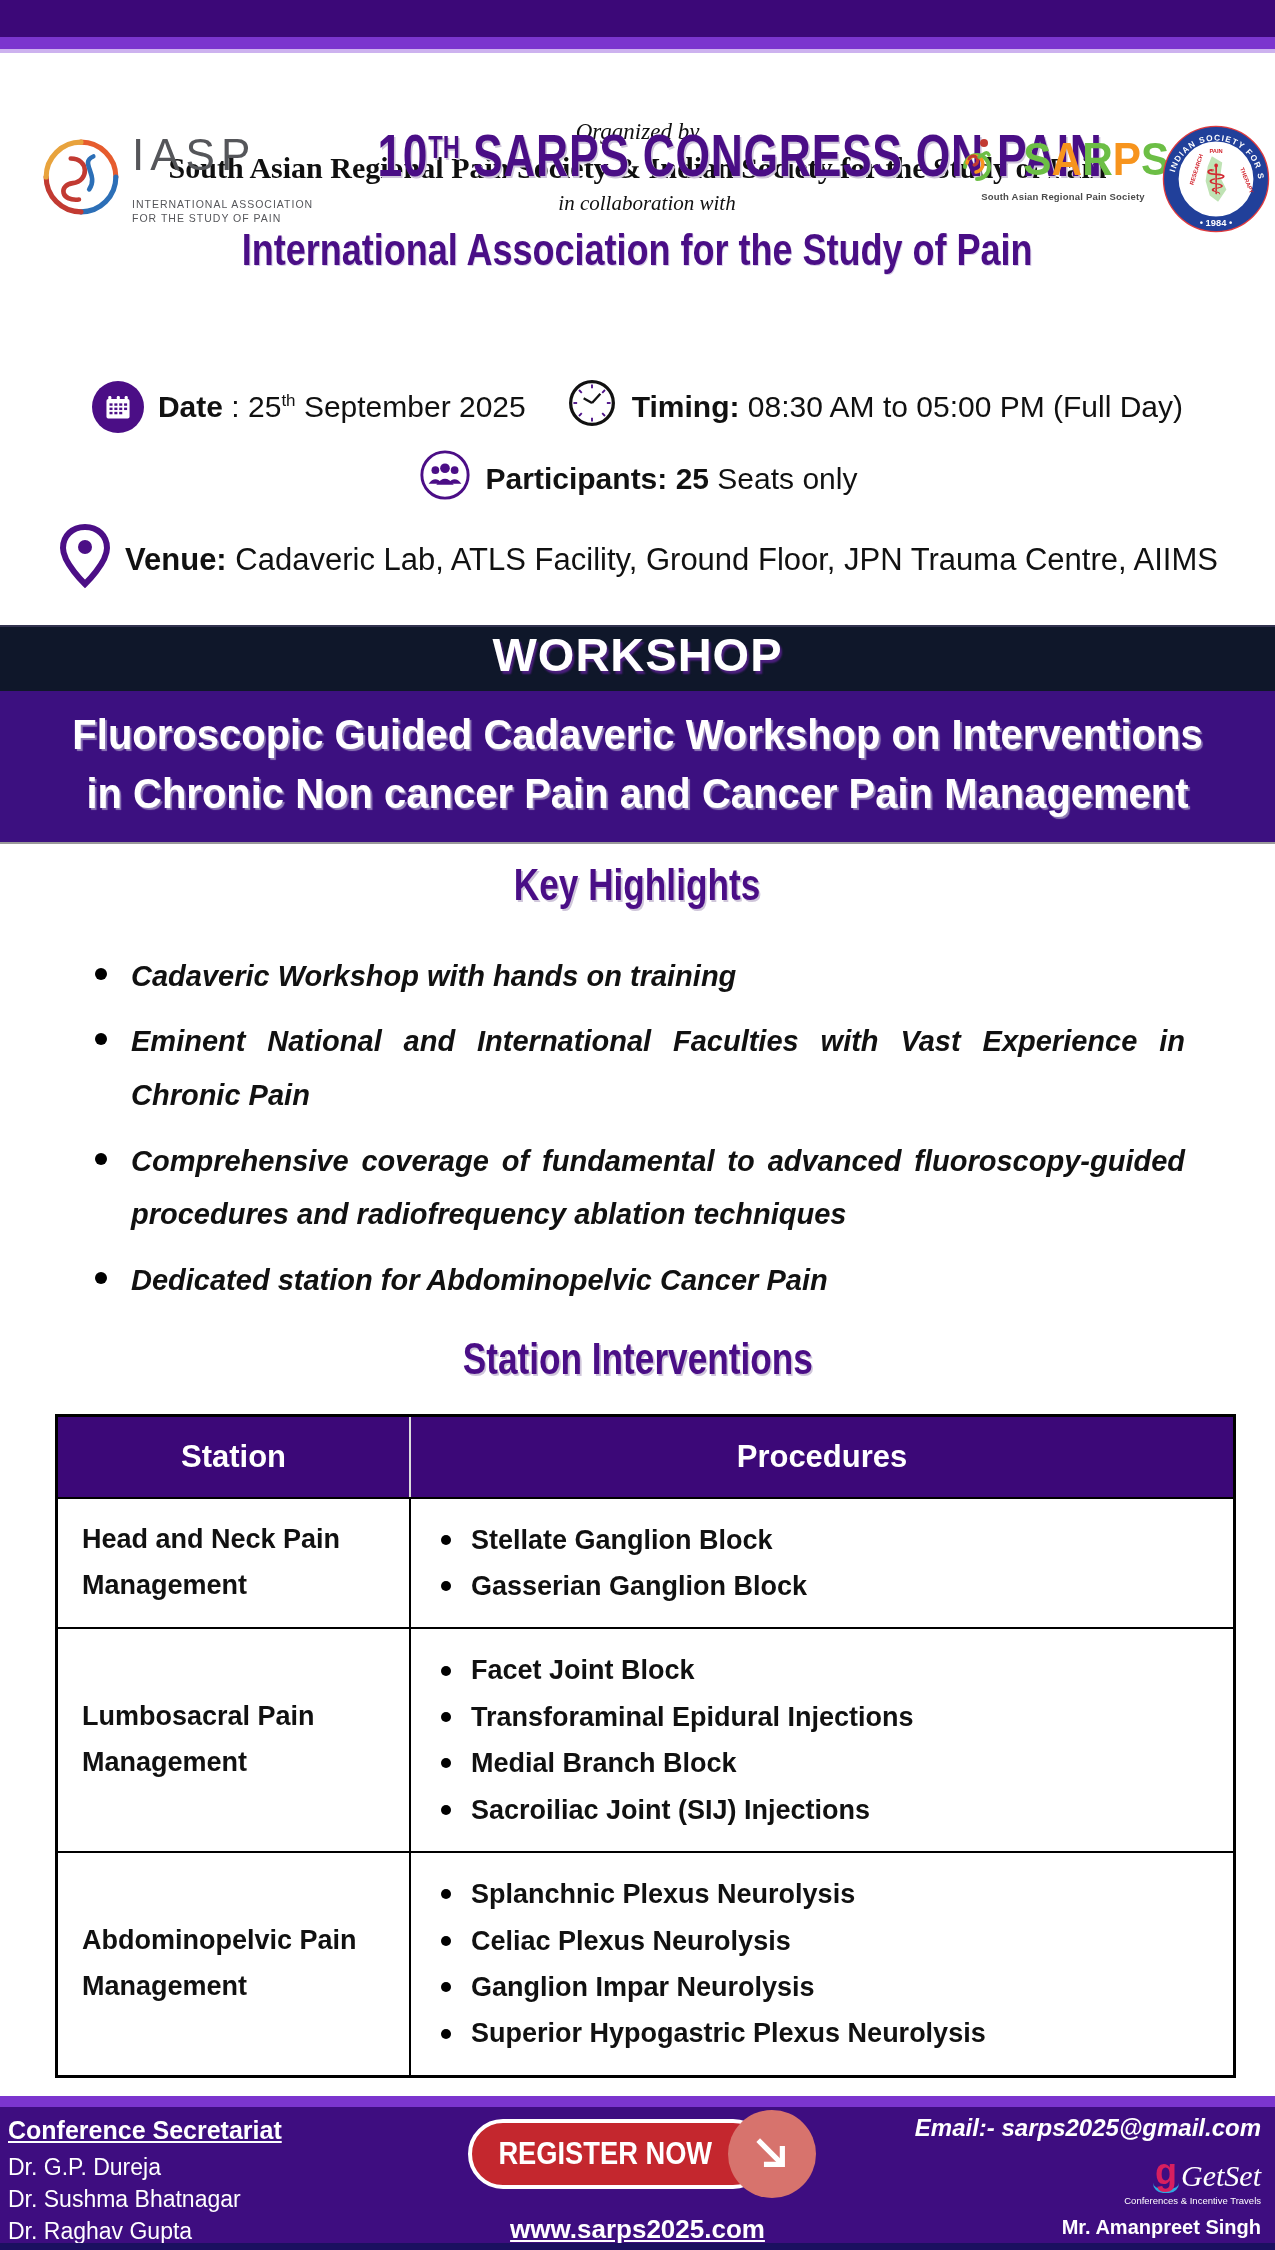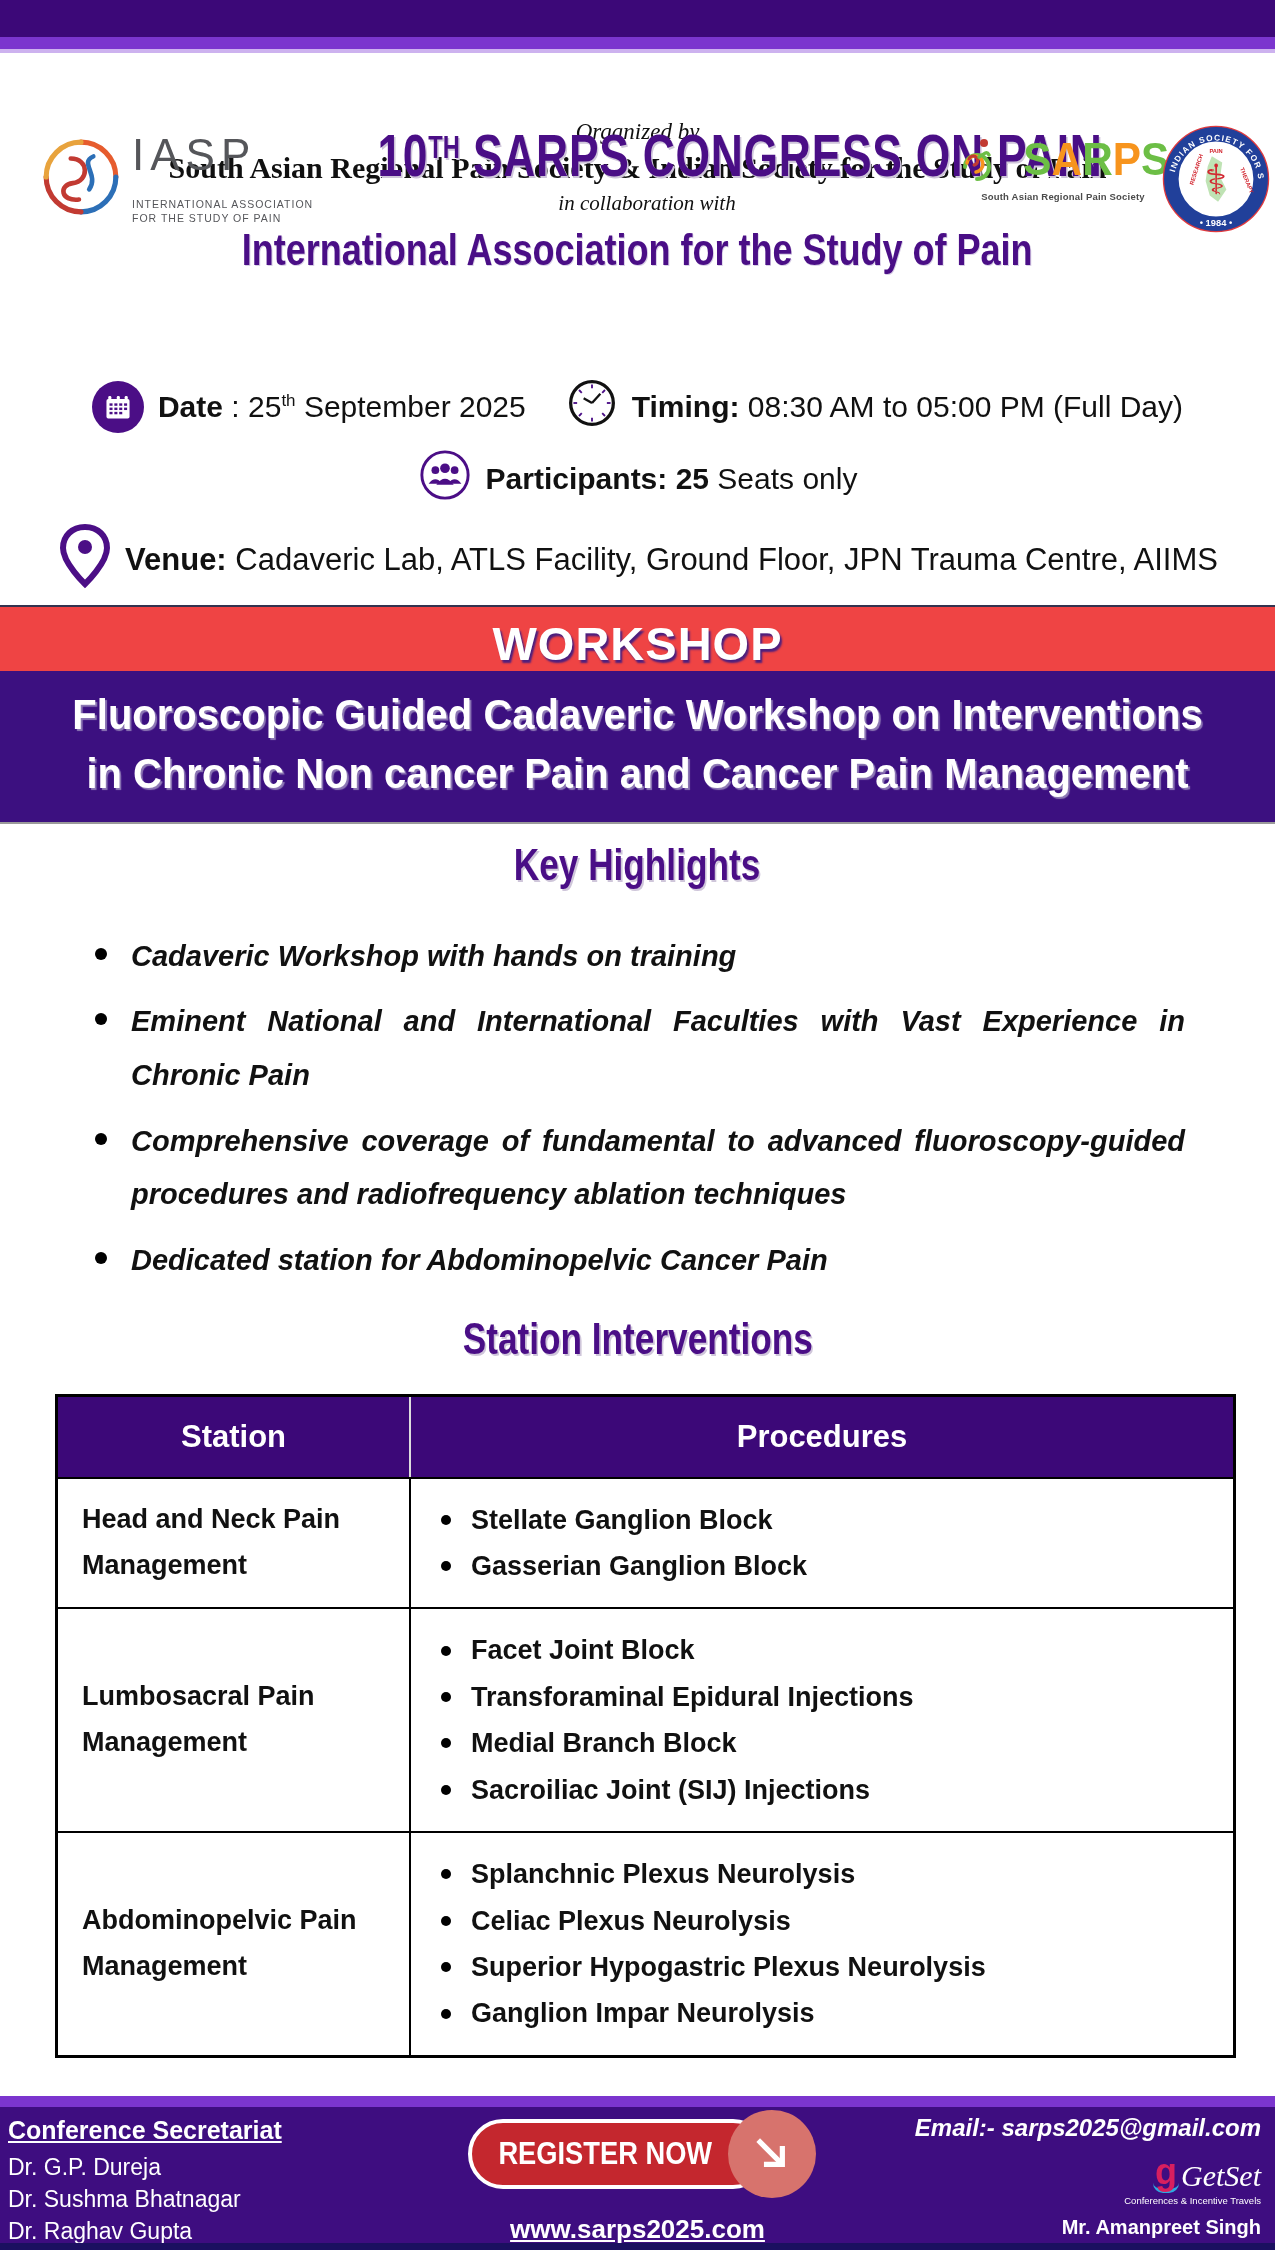--- a/index.html
+++ b/index.html
@@ -38,22 +38,22 @@
   .drow{display:flex;align-items:center;justify-content:center;gap:14px;font-size:30px;}
   .drow1{gap:40px;}
   .ditem{display:flex;align-items:center;gap:14px;}
   .drow b{font-weight:bold;}
   .drow .sup{font-size:17px;vertical-align:11px;}
   .circle-ico{width:52px;height:52px;border-radius:50%;display:flex;align-items:center;justify-content:center;}
   .cal{background:#4b0e86;}
   .venue-row{margin-top:14px;display:flex;align-items:center;justify-content:center;gap:12px;font-size:31px;}
   .participants-row{margin-top:12px;}
   
-  .band-light{margin-top:8px;background:#ef4444;border-top:2px solid #33334f;
-              text-align:center;height:64px;display:flex;align-items:flex-end;justify-content:center;}
+  .band-light{margin-top:28px;background:#0f172a;border-top:2px solid #33334f;
+              text-align:center;height:64px;display:flex;align-items:flex-start;justify-content:center;}
   .band-light .txt{font-size:47px;font-weight:bold;color:#fff;letter-spacing:1px;
                    text-shadow:2px 3px 2px #4c1f7e;}
   .band-dark{background:#3c1080;border-bottom:2px solid #9a9a9a;text-align:center;
              padding:14px 0 18px 0;}
   .band-dark .line{display:block;font-size:43px;font-weight:bold;color:#fff;line-height:1.38;
                    transform:scaleX(.93);transform-origin:center;white-space:nowrap;
                    text-shadow:2px 2px 1px #8e79b5;}
   
   .kh-head{margin-top:16px;text-align:center;}
   .kh-head .condensed{font-size:44px;transform:scaleX(.8);text-shadow:2px 2px 0 #cfc6da;}
@@ -364,26 +364,26 @@
                 <span>Splanchnic Plexus Neurolysis</span>
               </div>
 
               <div class="proc-item">
                 <span class="dot"></span>
                 <span>Celiac Plexus Neurolysis</span>
               </div>
 
               <div class="proc-item">
                 <span class="dot"></span>
+                <span>Ganglion Impar Neurolysis</span>
+              </div>
+
+              <div class="proc-item">
+                <span class="dot"></span>
                 <span>Superior Hypogastric Plexus Neurolysis</span>
-              </div>
-
-              <div class="proc-item">
-                <span class="dot"></span>
-                <span>Ganglion Impar Neurolysis</span>
               </div>
             </div>
         </div>
       </div>
   </div>
 
   <div class="note">
     <span class="sup">*</span><span>Dedicated Station for surface marking and Ultrasound scanning on Cadaver.</span>
   </div>
 

